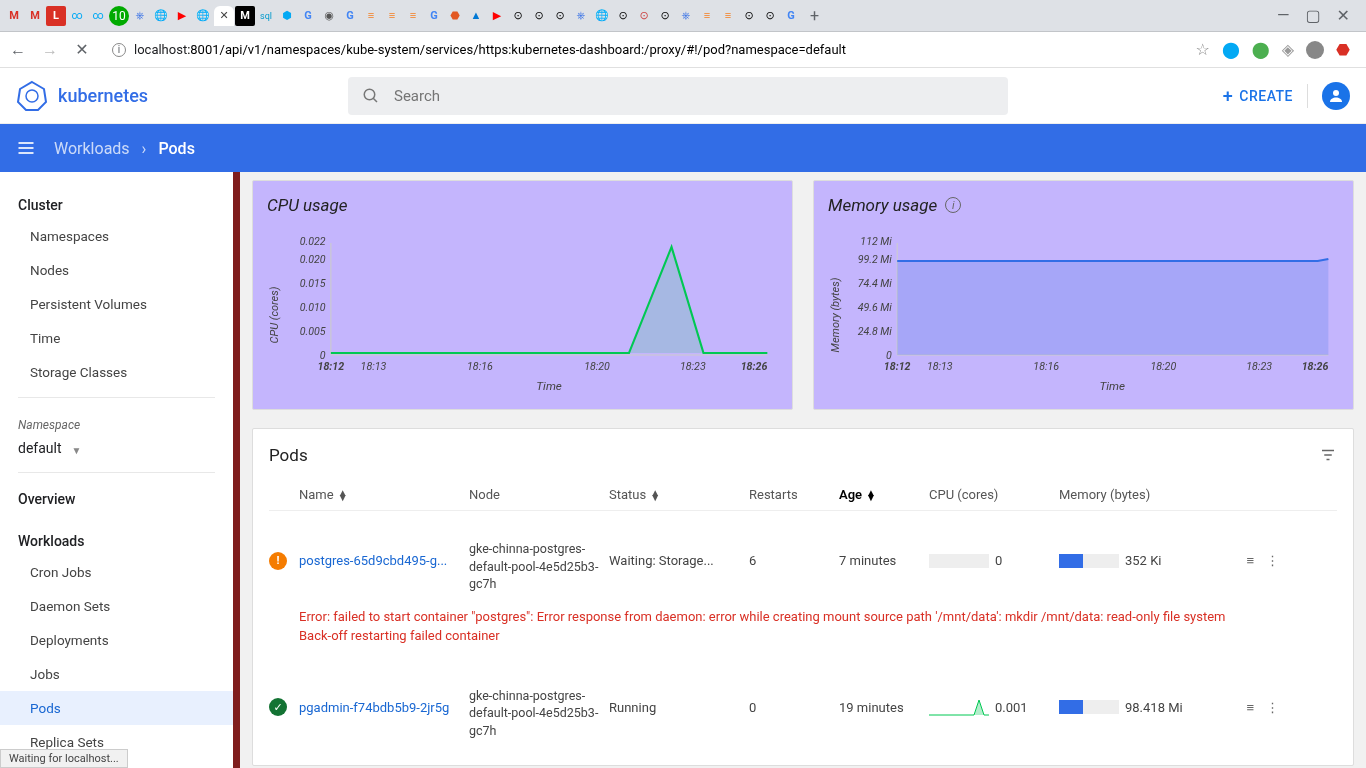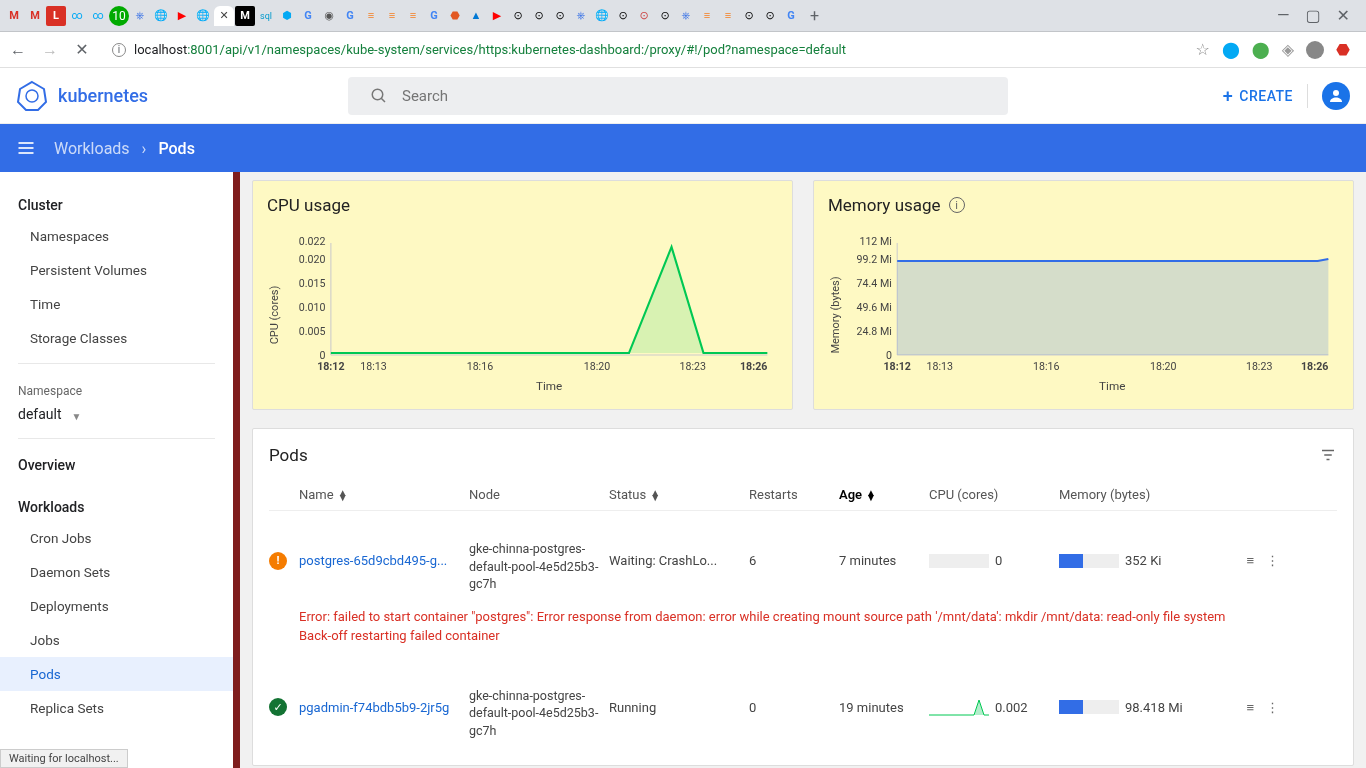--- a/index.html
+++ b/index.html
@@ -10,55 +10,55 @@
 .tab-strip { display: flex; align-items: center; gap: 1px; flex: 1; }
 .tab-icon { width: 20px; height: 20px; display: flex; align-items: center; justify-content: center; font-size: 11px; border-radius: 2px; }
 .tab-icon.active { background: #fff; padding: 4px 6px; border-radius: 6px 6px 0 0; }
 .new-tab { padding: 0 8px; font-size: 16px; color: #5f6368; cursor: pointer; }
 .window-controls { display: flex; gap: 16px; padding: 0 12px; color: #5f6368; }
 
 .browser-nav { height: 36px; background: #fff; display: flex; align-items: center; padding: 0 8px; gap: 12px; border-bottom: 1px solid #e0e0e0; }
 .nav-btn { width: 20px; height: 20px; display: flex; align-items: center; justify-content: center; color: #5f6368; cursor: pointer; }
 .url-bar { flex: 1; display: flex; align-items: center; gap: 8px; height: 28px; padding: 0 8px; color: #5f6368; font-size: 13px; }
 .url-text { color: #202124; }
-.url-domain { color: #15803d; }
+.url-domain { color: #000000; }
 .ext-icons { display: flex; gap: 12px; align-items: center; padding-right: 8px; }
 
 
 .app-header { height: 56px; background: #fff; display: flex; align-items: center; padding: 0 16px; border-bottom: 1px solid #eee; }
 .logo-area { display: flex; align-items: center; gap: 10px; width: 332px; }
 .k8s-logo { width: 32px; height: 32px; }
 .logo-text { color: #326de6; font-size: 18px; font-weight: 500; }
-.search-box { flex: 0 0 660px; height: 38px; background: #edeef0; border-radius: 4px; display: flex; align-items: center; padding: 0 22px; gap: 14px; }
+.search-box { flex: 0 0 660px; height: 38px; background: #edeef0; border-radius: 4px; display: flex; align-items: center; padding: 0 14px; gap: 14px; }
 .search-box input { border: none; background: transparent; font-size: 15px; color: #666; outline: none; flex: 1; }
 .header-actions { margin-left: auto; display: flex; align-items: center; gap: 14px; }
 .create-btn { display: flex; align-items: center; gap: 6px; color: #1a73e8; font-size: 14px; font-weight: 500; letter-spacing: 0.5px; cursor: pointer; }
 .divider-v { width: 1px; height: 24px; background: #ddd; }
 .user-avatar { width: 28px; height: 28px; border-radius: 50%; background: #1a73e8; color: #fff; display: flex; align-items: center; justify-content: center; }
 
 
 .breadcrumb-bar { height: 48px; background: #326de6; display: flex; align-items: center; padding: 0 16px; gap: 18px; color: #fff; }
 .menu-icon { cursor: pointer; }
 .breadcrumb { display: flex; align-items: center; gap: 12px; font-size: 16px; }
 .breadcrumb-dim { color: rgba(255,255,255,0.75); }
 .breadcrumb-current { font-weight: 500; }
 
 
 .main { display: flex; height: calc(100% - 172px); }
 .sidebar { width: 240px; background: #fff; border-right: 7px solid #7f1d1d; padding: 15px 0; overflow-y: auto; font-size: 13.5px; }
 .side-section { padding: 10px 18px 6px; font-weight: 500; color: #202124; font-size: 14px; }
 .side-item { padding: 9px 30px; color: #444; cursor: pointer; font-size: 13.5px; }
 .side-item.active { background: #e8f0fe; color: #1967d2; }
 .side-divider { height: 1px; background: #e8e8e8; margin: 8px 18px; }
-.ns-label { padding: 12px 18px 4px; font-size: 12px; color: #666; }
+.ns-label { padding: 12px 18px 4px; font-size: 12px; color: #666; font-style: italic; }
 .ns-select { padding: 4px 18px 8px; display: flex; align-items: flex-end; gap: 10px; cursor: pointer; font-size: 14px; color: #202124; }
 
 .content { flex: 1; background: #f1f1f1; padding: 8px 12px; overflow-y: auto; }
 .charts-row { display: flex; gap: 20px; margin-bottom: 18px; }
-.chart-card { flex: 1; background: #fef9c3; border: 1px solid #ddd; border-radius: 2px; padding: 14px; }
+.chart-card { flex: 1; background: #c4b5fd; border: 1px solid #ddd; border-radius: 2px; padding: 14px; font-style: italic; }
 .chart-title { font-size: 17px; color: #222; margin-bottom: 10px; display: flex; align-items: center; gap: 8px; }
 .chart-area { position: relative; height: 170px; }
 .chart-svg { width: 100%; height: 100%; }
 .axis-label { font-size: 10px; fill: #444; }
 .axis-title { font-size: 11px; fill: #444; }
 
 
 .pods-card { background: #fff; border: 1px solid #ddd; border-radius: 2px; padding: 16px; }
 .pods-header { display: flex; justify-content: space-between; align-items: center; margin-bottom: 14px; }
 .pods-title { font-size: 17px; color: #222; }
@@ -197,20 +197,21 @@
     <span class="breadcrumb-dim">›</span>
     <span class="breadcrumb-current">Pods</span>
   </div>
 </div>
 
 <div class="main">
   <div class="sidebar">
     <div class="side-section">Cluster</div>
     <div id="cluster-items">
         <div class="side-item">Namespaces</div>
+        <div class="side-item">Nodes</div>
         <div class="side-item">Persistent Volumes</div>
         <div class="side-item">Time</div>
         <div class="side-item">Storage Classes</div>
       </div>
     <div class="side-divider"></div>
     <div class="ns-label">Namespace</div>
     <div class="ns-select">
       <span>default</span>
       <span style="color:#888;font-size:10px">▼</span>
     </div>
@@ -315,21 +316,21 @@
           <div class="th">Memory (bytes)</div>
           <div></div>
         </div>
         <div id="pod-rows">
             <div class="pod-row">
               <div>
                 <div class="status-dot status-warn">!</div>
               </div>
               <div class="pod-name">postgres-65d9cbd495-g...</div>
               <div class="pod-node">gke-chinna-postgres-default-pool-4e5d25b3-gc7h</div>
-              <div>Waiting: CrashLo...</div>
+              <div>Waiting: Storage...</div>
               <div>6</div>
               <div>7 minutes</div>
               <div class="bar-cell">
                 <div class="mini-bar"></div>
                 <span>0</span>
               </div>
               <div class="bar-cell">
                 <div class="mini-bar">
                   <div class="mini-bar-fill" style="width:40%"></div>
                 </div>
@@ -347,21 +348,21 @@
               </div>
               <div class="pod-name">pgadmin-f74bdb5b9-2jr5g</div>
               <div class="pod-node">gke-chinna-postgres-default-pool-4e5d25b3-gc7h</div>
               <div>Running</div>
               <div>0</div>
               <div>19 minutes</div>
               <div class="bar-cell">
                 <svg class="spark" viewBox="0 0 60 18">
                   <path d="M0,17 L45,17 L50,2 L55,17 L60,17" fill="rgba(0,200,83,0.3)" stroke="#00c853" stroke-width="1"></path>
                 </svg>
-                <span>0.002</span>
+                <span>0.001</span>
               </div>
               <div class="bar-cell">
                 <div class="mini-bar">
                   <div class="mini-bar-fill" style="width:40%"></div>
                 </div>
                 <span>98.418 Mi</span>
               </div>
               <div class="row-actions">
                 <span>≡</span>
                 <span>⋮</span>

